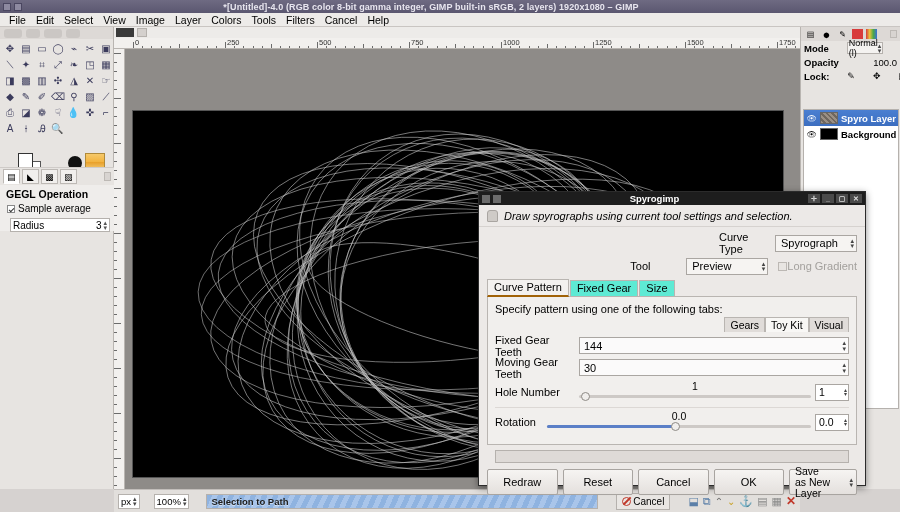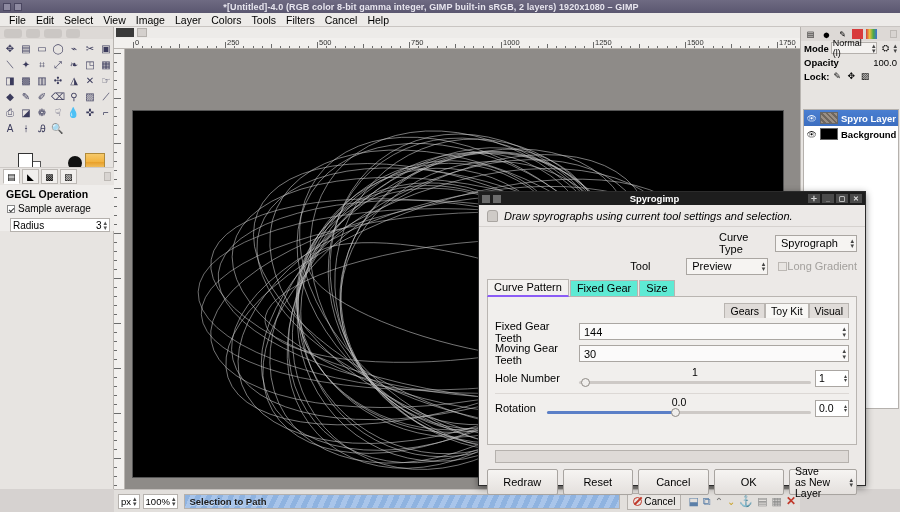--- a/index.html
+++ b/index.html
@@ -116,21 +116,21 @@
   }
   #image-canvas{
     position:absolute; left:8px; top:62px; width:650px; height:366px;
     background:#000; box-shadow:0 0 0 1px #555;
   }
   #image-canvas svg{ display:block; }
 
   #canvas-bottom{
     position:absolute; left:114px; top:489px; width:686px; height:23px;
     background:#e2dfdc; border-top:1px solid #c2bebb;
-    display:flex; align-items:center; padding-left:4px; gap:3px;
+    display:flex; align-items:center; padding-left:4px; gap:14px;
   }
   .unitbox{
     height:15px; background:#fff; border:1px solid #b5b1ad;
     display:flex;align-items:center; padding:0 2px; font-size:9.5px; gap:2px;
   }
   .spinarrow{font-size:7px;color:#444;line-height:5px;display:flex;flex-direction:column;}
   #progress-outer{
     flex:1; height:15px; margin-left:3px; margin-right:4px; position:relative;
     background:#dcd8d5; border:1px solid #b5b1ad; overflow:hidden;
   }
@@ -154,21 +154,21 @@
 
   
   #rightdock{
     position:absolute; left:800px; top:27px; width:100px; height:462px;
     background:#e7e4e1; border-left:1px solid #b9b5b1;
   }
   #rd-tabs{ height:14px; background:#ddd9d6; display:flex; align-items:center; gap:3px; padding-left:3px;}
   #rd-tabs .rt{width:13px;height:11px;display:flex;align-items:center;justify-content:center;font-size:8px;}
   #rd-tabs .dotm{margin-left:auto;width:7px;height:8px;border:1px solid #bdb9b5;background:#d8d4d1;margin-right:3px;}
   .rd-row{
-    display:flex; align-items:center; gap:2px; padding:1px 3px; font-size:9.5px; height:14px;
+    display:flex; align-items:center; gap:18px; padding:1px 3px; font-size:9.5px; height:14px;
   }
   .rd-row .lbl{font-weight:bold;}
   .mini-select{
     flex:1; height:12px; background:#f4f2f0; border:1px solid #b5b1ad;
     display:flex;align-items:center;justify-content:space-between;padding:0 1px;font-size:9px;
   }
   .icon-sq{width:12px;height:12px;display:flex;align-items:center;justify-content:center;font-size:9px;}
   #opacity-row{justify-content:space-between;}
   #layers-list{
     position:absolute; left:2px; top:82px; width:96px; height:300px;
@@ -216,21 +216,21 @@
   .dim{ color:#a3a09d; }
   #longgrad{ display:flex;align-items:center;margin-left:10px; font-size:11px;}
   #longgrad .cb{width:9px;height:9px;border:1px solid #bcb8b4;background:#e8e5e2;}
 
   #tabrow{ display:flex; align-items:flex-end; margin-top:4px; height:17px;
       border-bottom:1px solid #b9b5b1;}
   .tab{
     padding:1px 6px 2px 6px; font-size:11px; background:#5eead4;
     border:1px solid #b9b5b1; border-bottom:none; margin-right:1px;
   }
-  .tab.sel{ background:#f3f1ef; border-bottom:2px solid #8b5cf6; position:relative; top:1px;}
+  .tab.sel{ background:#f3f1ef; border-bottom:2px solid #a16207; position:relative; top:1px;}
 
   #tabpanel{
     background:#f1efed; border:1px solid #b9b5b1; border-top:none;
     padding:6px 7px 8px 7px; height:148px; position:relative;
   }
   #specify{ font-size:11px; margin-bottom:2px;}
   #subtabs{ display:flex; justify-content:flex-end; gap:0px; height:15px; margin-bottom:4px;}
   .stab{ padding:1px 5px; font-size:10.5px; background:#e0dcd9; border:1px solid #b9b5b1;
     border-bottom:none; }
   .stab.sel{ background:#f8f7f5; font-weight:normal; }
@@ -696,20 +696,21 @@
       </div>
     </div>
 
     <div id="tabrow">
       <div class="tab sel">Curve Pattern</div>
       <div class="tab">Fixed Gear</div>
       <div class="tab">Size</div>
     </div>
 
     <div id="tabpanel">
+      <div id="specify">Specify pattern using one of the following tabs:</div>
 
       <div id="subtabs">
         <div class="stab">Gears</div>
         <div class="stab sel">Toy Kit</div>
         <div class="stab">Visual</div>
       </div>
 
       <div class="pr">
         <span class="pl">Fixed Gear Teeth</span>
         <div class="pbox">

